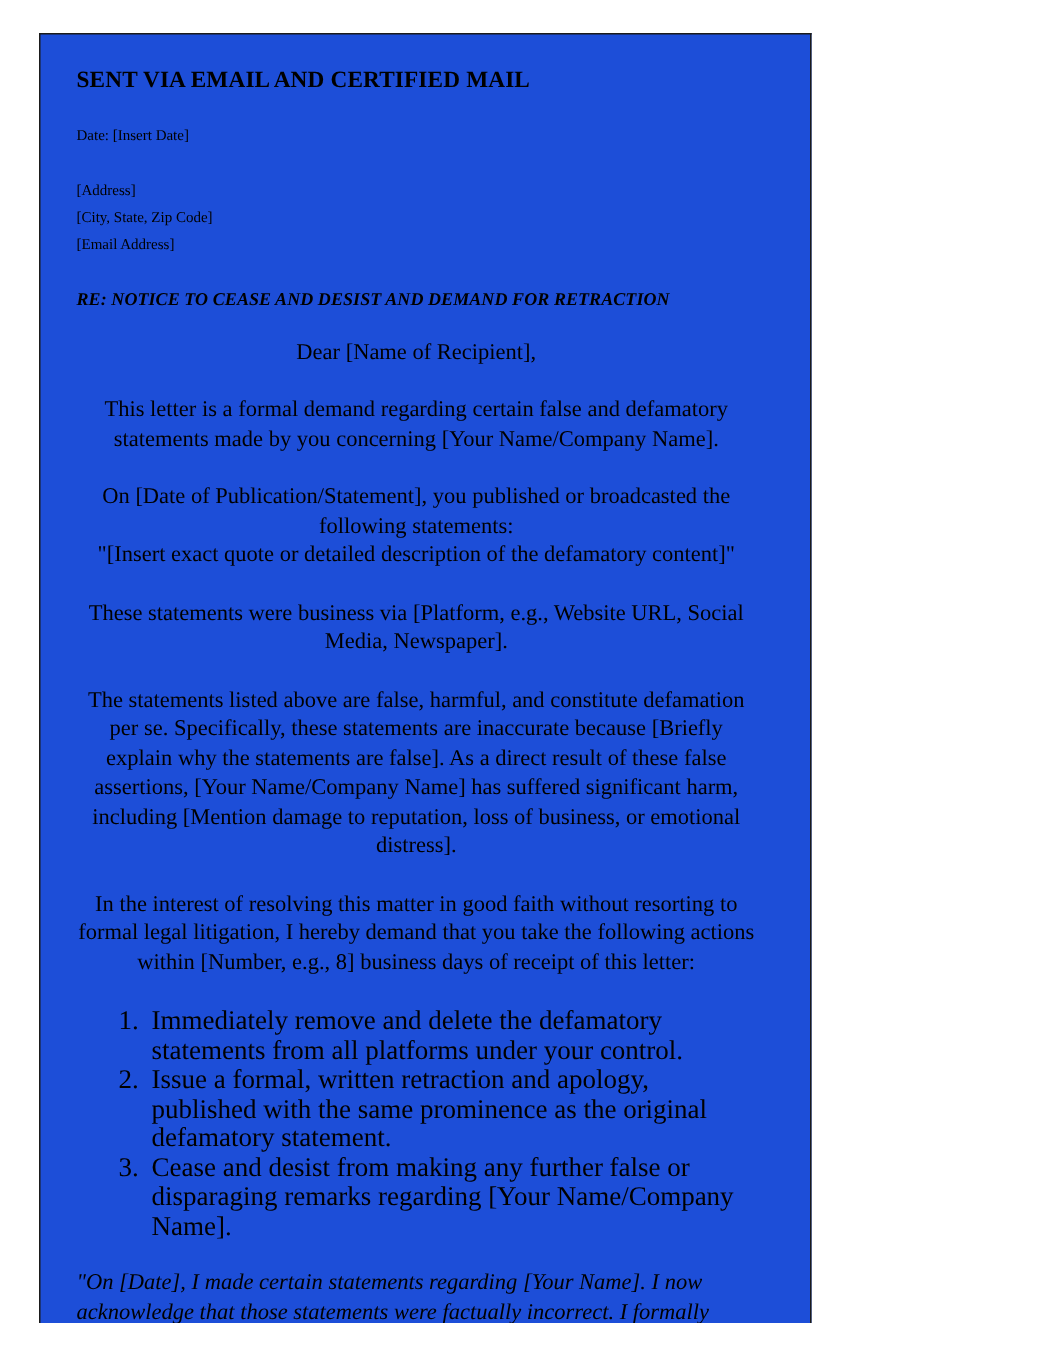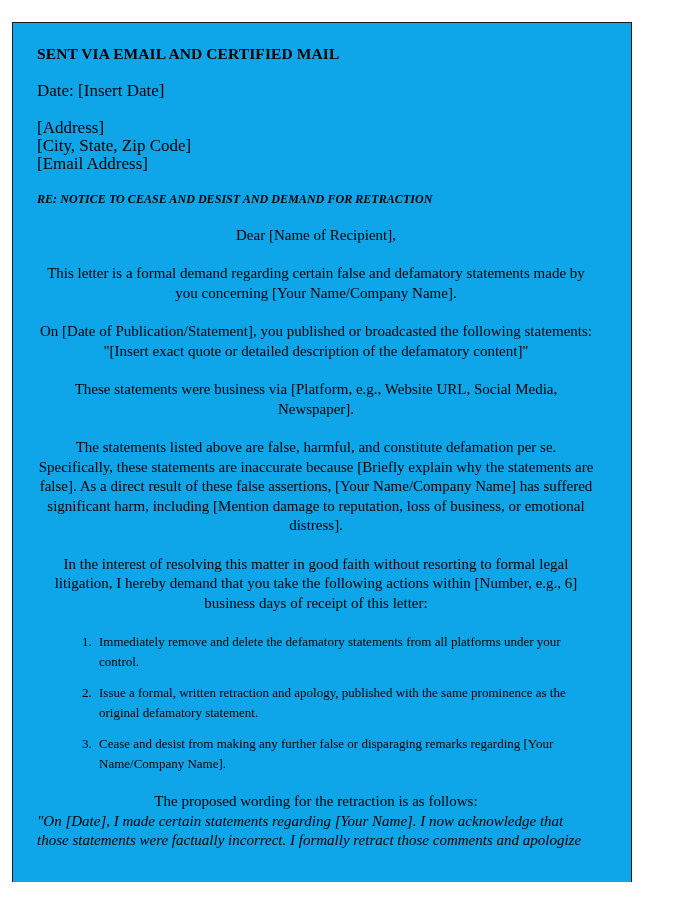--- a/index.html
+++ b/index.html
@@ -11,48 +11,48 @@
     width: 700px;
     height: 900px;
     overflow: hidden;
     font-family: "Liberation Serif", "DejaVu Serif", serif;
     color: #000000;
   }
 
   
   .page-sheet {
     position: absolute;
-    left: 12px;
+    left: 26px;
     top: 22px;
-    width: 620px;          
+    width: 515px;          
     height: 860px;         
     box-sizing: border-box;
     border: 1px solid #1b1b1b;
     border-bottom: none;
-    background: #0ea5e9;
+    background: #1d4ed8;
   }
 
   .page-inner {
     padding: 22px 36px 0 24px;
     overflow: hidden;
     height: 100%;
     box-sizing: border-box;
   }
 
   
   .doc-heading {
     font-size: 15.5px;
     font-weight: bold;
     letter-spacing: 0.1px;
     margin: 0 0 19px 0;
     line-height: 1.18;
   }
 
   .doc-line {
-    font-size: 17px;
+    font-size: 10px;
     line-height: 18px;
     margin: 0;
   }
 
   .block-gap {
     margin-bottom: 19px;
   }
 
   .para {
     font-size: 15px;
@@ -74,23 +74,23 @@
     letter-spacing: 0.05px;
     font-style: italic;
   }
 
   ol.demands {
     margin: 0 0 19px 0;
     padding-left: 46px;
     max-width: 586px;
   }
   ol.demands li {
-    font-size: 13px;
+    font-size: 18px;
     line-height: 19.5px;
-    margin: 12px;
+    margin: 0;
     padding-left: 4px;
   }
 
   .quote-italic {
     font-style: italic;
     font-size: 15px;
     line-height: 19.5px;
     margin: 0;
     max-width: 592px;
   }
@@ -121,26 +121,25 @@
 
     <p class="para">This letter is a formal demand regarding certain false and defamatory statements made by you concerning [Your Name/Company Name].</p>
 
     <p class="para para-tight">On [Date of Publication/Statement], you published or broadcasted the following statements:</p>
     <p class="para">"[Insert exact quote or detailed description of the defamatory content]"</p>
 
     <p class="para">These statements were business via [Platform, e.g., Website URL, Social Media, Newspaper].</p>
 
     <p class="para">The statements listed above are false, harmful, and constitute defamation per se. Specifically, these statements are inaccurate because [Briefly explain why the statements are false]. As a direct result of these false assertions, [Your Name/Company Name] has suffered significant harm, including [Mention damage to reputation, loss of business, or emotional distress].</p>
 
-    <p class="para">In the interest of resolving this matter in good faith without resorting to formal legal litigation, I hereby demand that you take the following actions within [Number, e.g., 6] business days of receipt of this letter:</p>
+    <p class="para">In the interest of resolving this matter in good faith without resorting to formal legal litigation, I hereby demand that you take the following actions within [Number, e.g., 8] business days of receipt of this letter:</p>
 
     <ol class="demands">
       <li>Immediately remove and delete the defamatory statements from all platforms under your control.</li>
       <li>Issue a formal, written retraction and apology, published with the same prominence as the original defamatory statement.</li>
       <li>Cease and desist from making any further false or disparaging remarks regarding [Your Name/Company Name].</li>
     </ol>
 
-    <p class="para para-tight">The proposed wording for the retraction is as follows:</p>
 
     <p class="quote-italic">"On [Date], I made certain statements regarding [Your Name]. I now acknowledge that those statements were factually incorrect. I formally retract those comments and apologize</p>
 
   </div>
 </div>
 
 </body></html>

